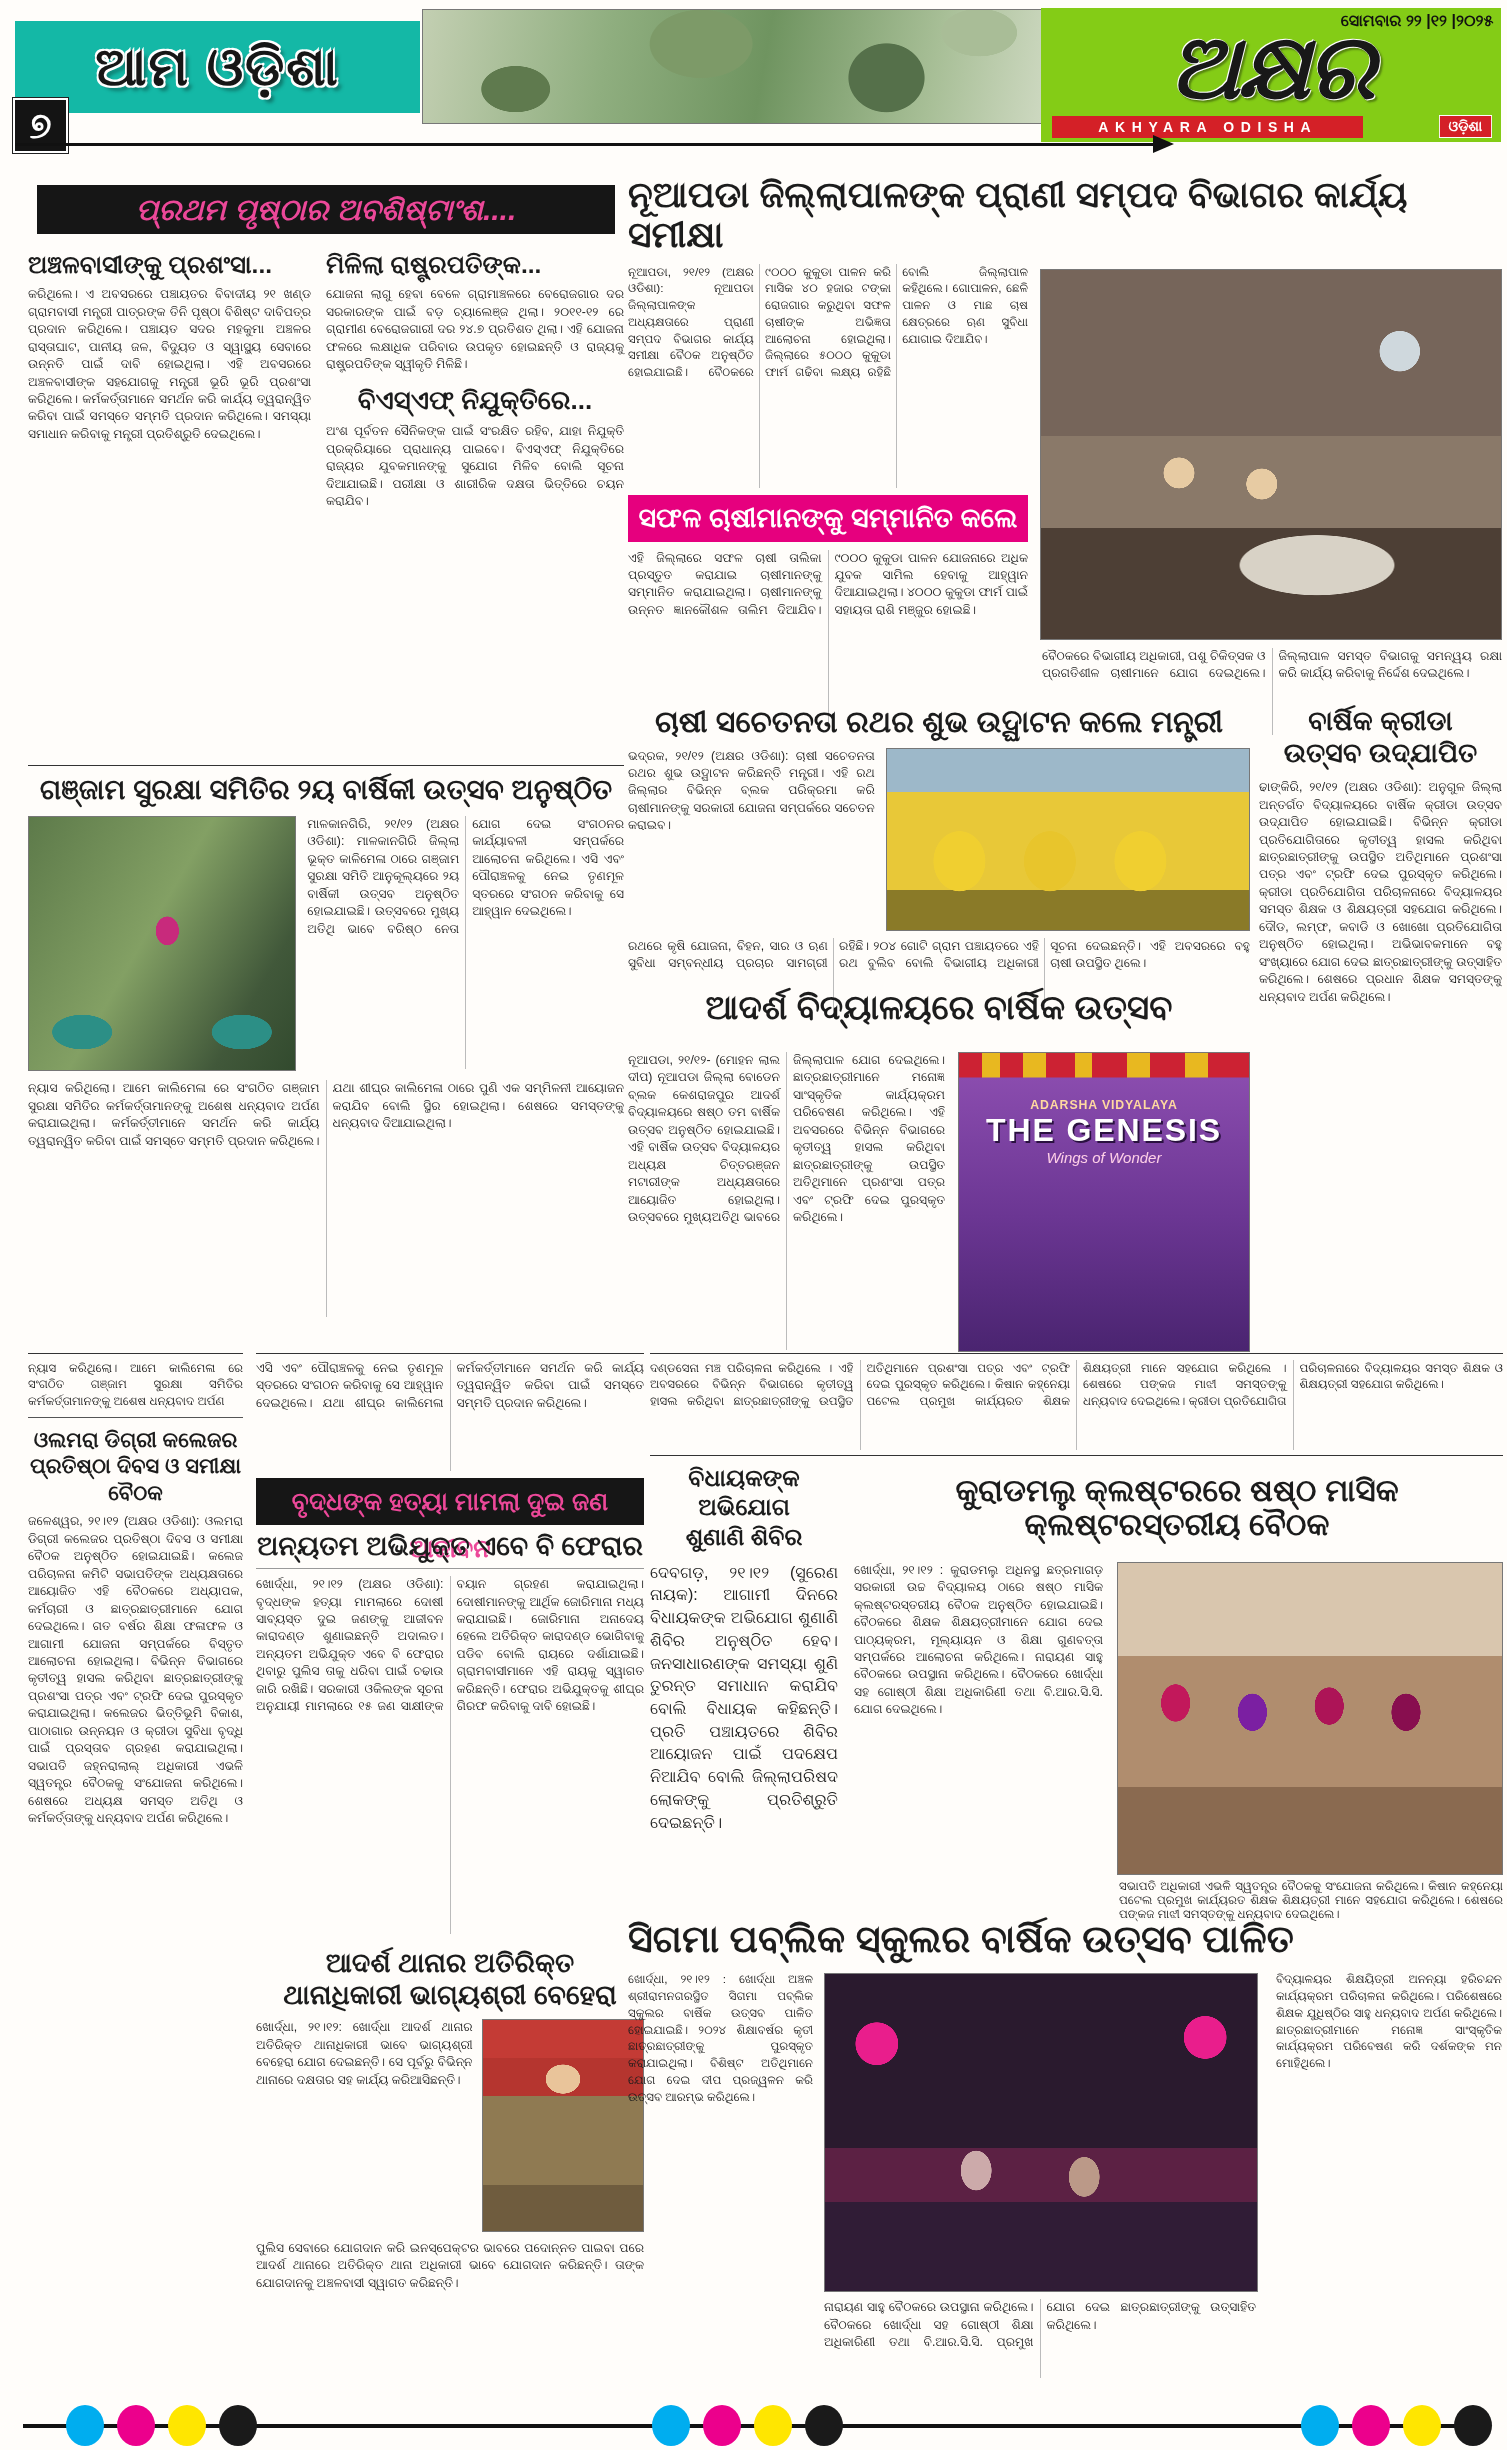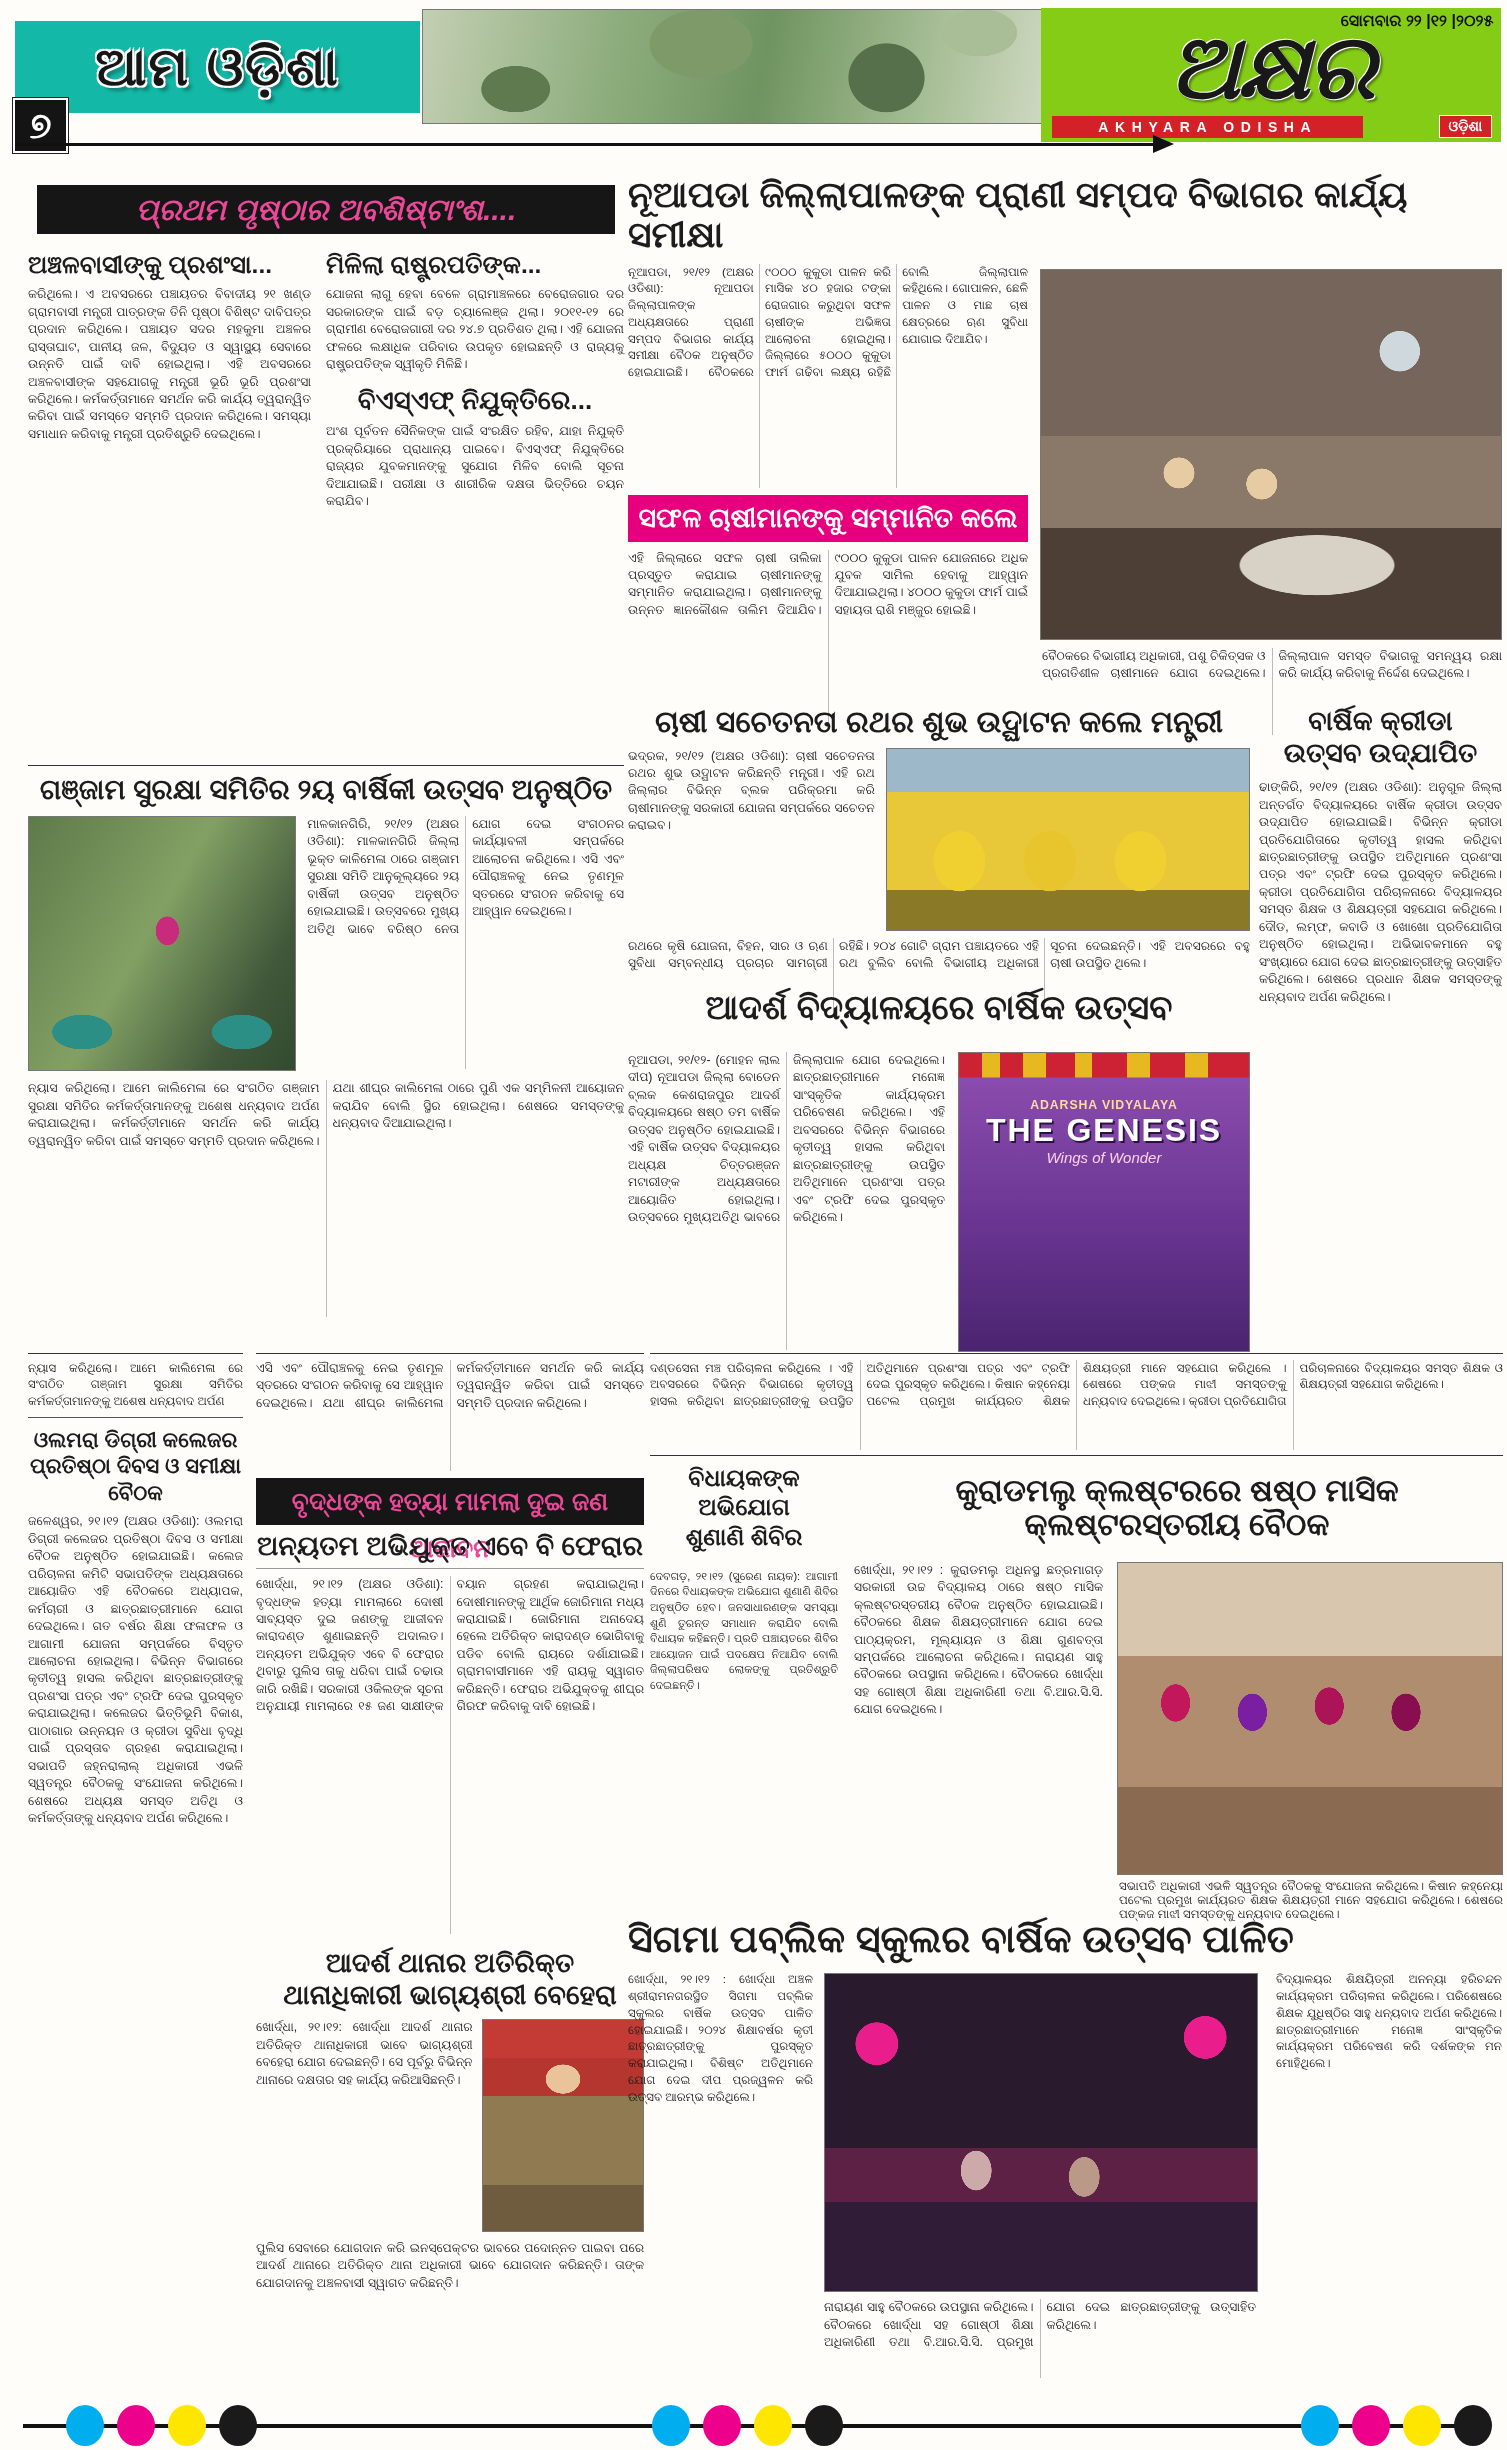--- a/index.html
+++ b/index.html
@@ -114,21 +114,21 @@
                  text-shadow:1.9px 1.9px 0 #2a1140;}
   .gen-photo .l3{font-style:italic;font-size:15px;color:#ffd0e8;}
   .blkH .bod{height:298px;overflow:hidden;}
   
   .blkI{position:absolute;left:650px;top:1353px;width:853px;border-top:1.9px solid #333;padding-top:5.7px;}
   .cl-strip{height:90px;overflow:hidden;border-bottom:1.9px solid #333;padding-bottom:5.7px;font-size:11.8px;}
   .cl-headrow{display:flex;gap:13px;align-items:center;margin-top:7.5px;}
   .mla-hd{width:188px;flex:none;font-size:23.6px;font-weight:800;text-align:center;line-height:1.25;}
   .cl-hl{flex:1;font-size:31px;font-weight:800;text-align:center;line-height:1.1;}
   .cl-row{position:relative;height:347px;margin-top:9.4px;}
-  .mla-bod{position:absolute;left:0;top:0;width:188px;height:100%;overflow:hidden;font-size:11px;margin-top:7px;}
+  .mla-bod{position:absolute;left:0;top:0;width:188px;height:100%;overflow:hidden;font-size:16px;}
   .cl-bod{position:absolute;left:204px;top:0;width:249px;height:100%;overflow:hidden;}
   .cl-photo{position:absolute;right:0;top:0;width:384px;height:311px;
      background:
        radial-gradient(32px 41px at 15% 45%,#c2185b 0 45%,transparent 46%),
        radial-gradient(32px 41px at 35% 48%,#7b1fa2 0 45%,transparent 46%),
        radial-gradient(32px 41px at 55% 46%,#ad1457 0 45%,transparent 46%),
        radial-gradient(32px 41px at 75% 48%,#880e4f 0 45%,transparent 46%),
        linear-gradient(180deg,#d9c6ae 0 30%,#b08d6e 30% 72%,#8a6a50 72% 100%);}
   .cl-cap{position:absolute;right:0;top:317px;width:384px;font-size:11.8px;text-align:justify;}
   

